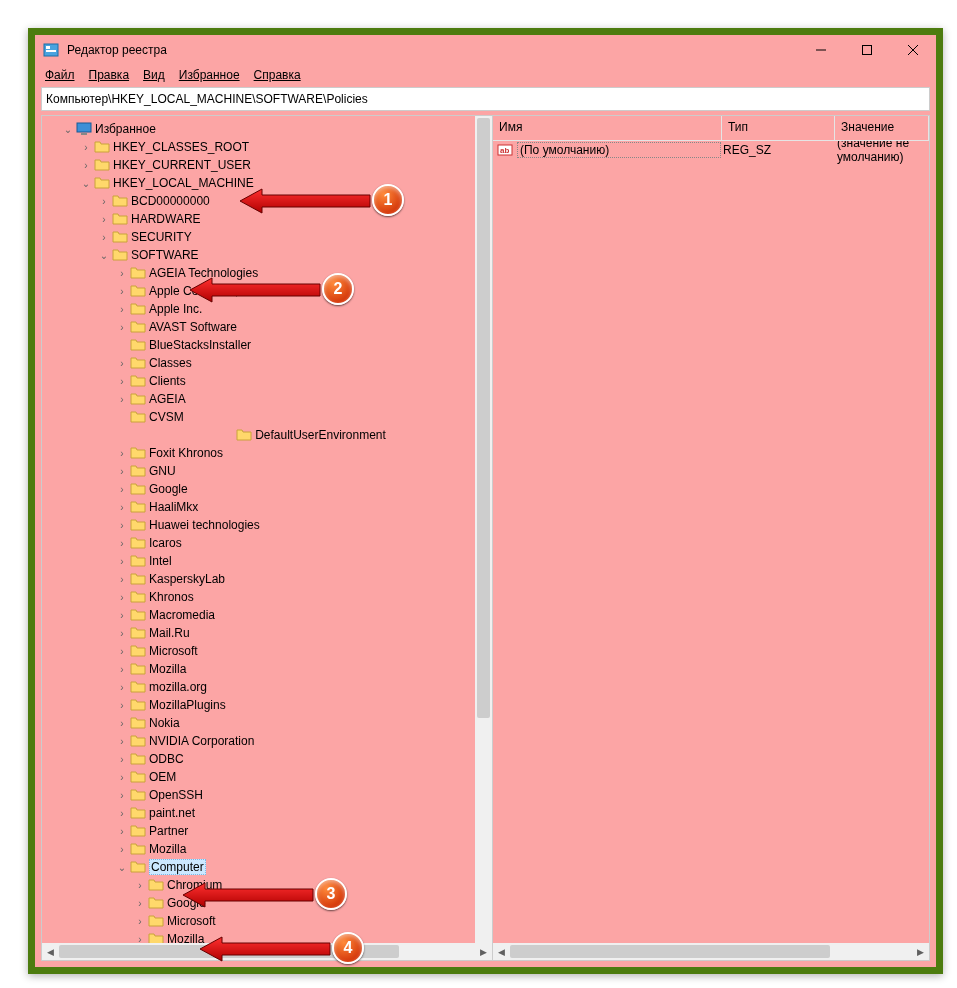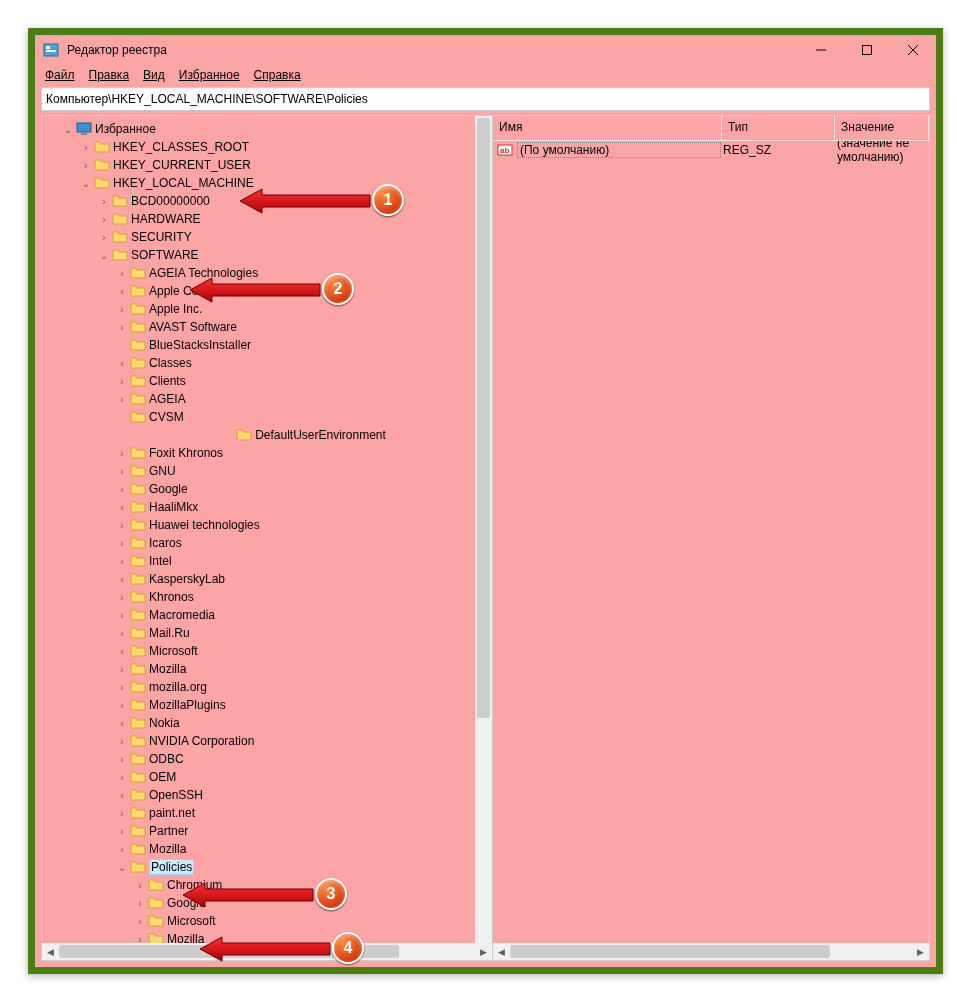--- a/index.html
+++ b/index.html
@@ -377,21 +377,21 @@
               <span class="fico"><svg width="16" height="16">
                   <path d="M1 3h5l1 2h8v8H1z" fill="#ffd86b" stroke="#caa23a"></path>
                 </svg></span>
               <span class="nlabel">Mozilla</span>
             </div>
             <div class="node" style="padding-left: 72px;">
               <span class="chev">⌄</span>
               <span class="fico"><svg width="16" height="16">
                   <path d="M1 3h5l1 2h8v8H1z" fill="#ffd86b" stroke="#caa23a"></path>
                 </svg></span>
-              <span class="nlabel sel">Policies</span>
+              <span class="nlabel sel">Computer</span>
             </div>
             <div class="node" style="padding-left: 90px;">
               <span class="chev">›</span>
               <span class="fico"><svg width="16" height="16">
                   <path d="M1 3h5l1 2h8v8H1z" fill="#ffd86b" stroke="#caa23a"></path>
                 </svg></span>
               <span class="nlabel">Chromium</span>
             </div>
             <div class="node" style="padding-left: 90px;">
               <span class="chev">›</span>

